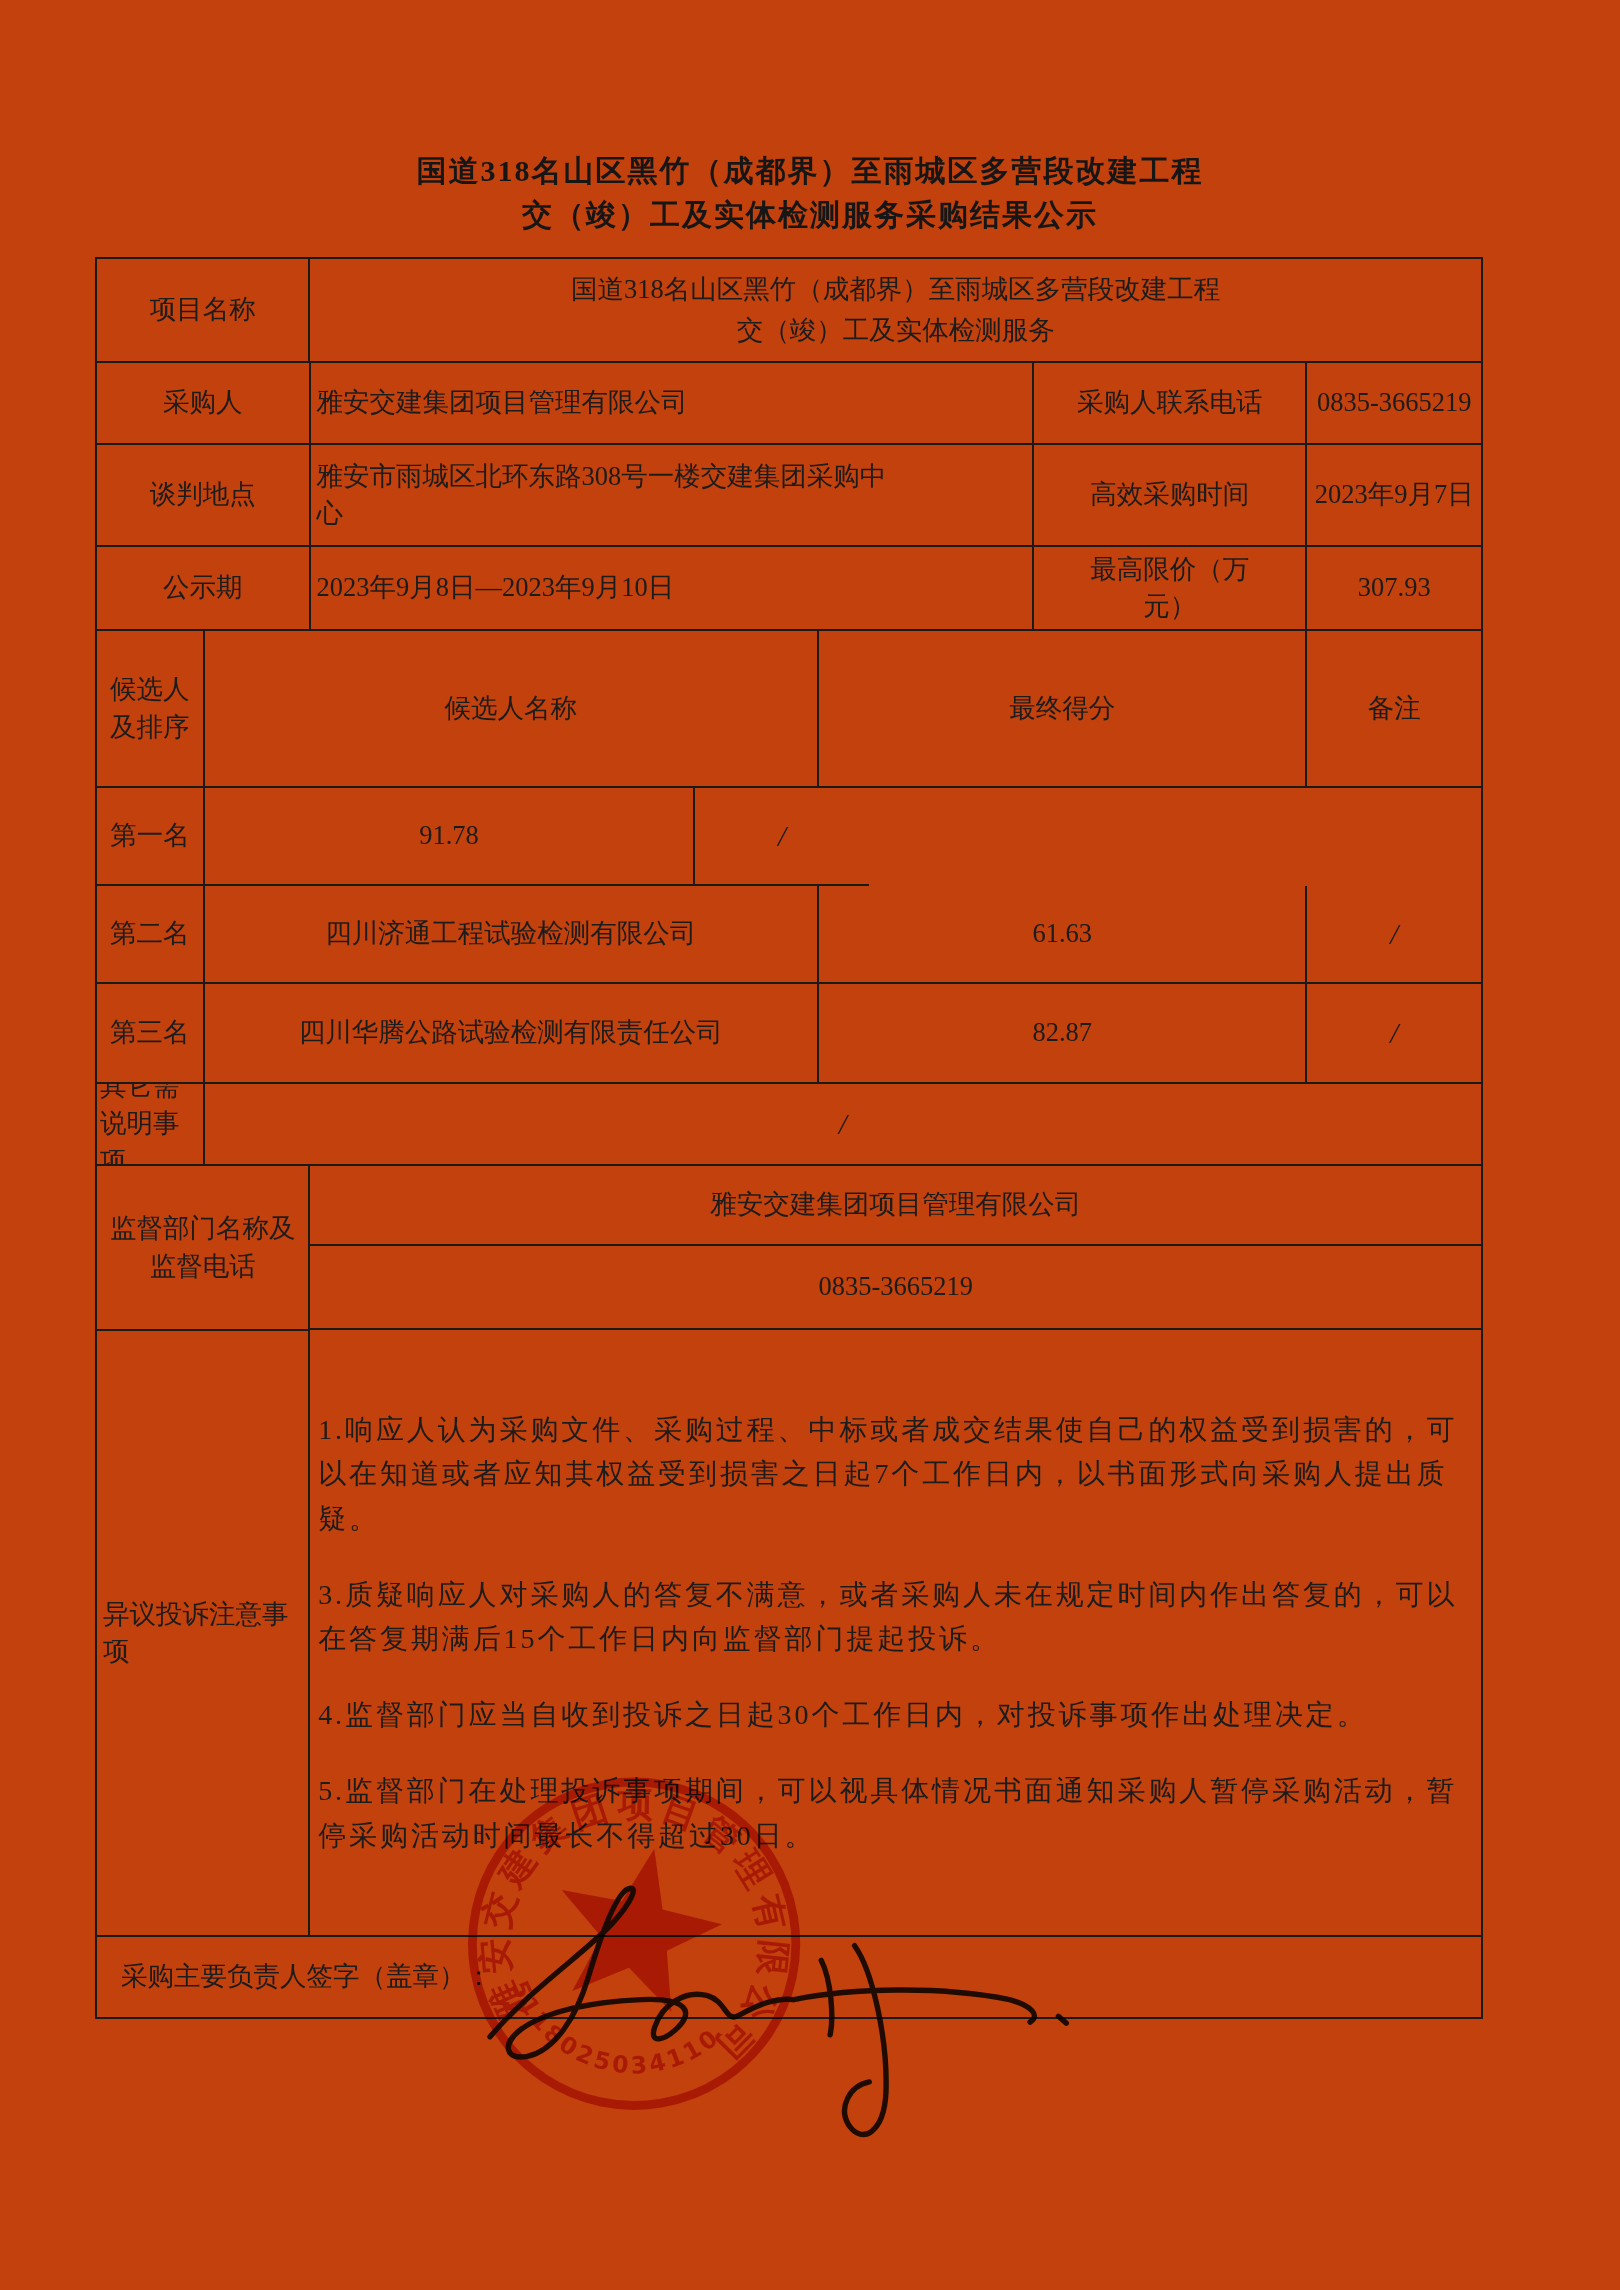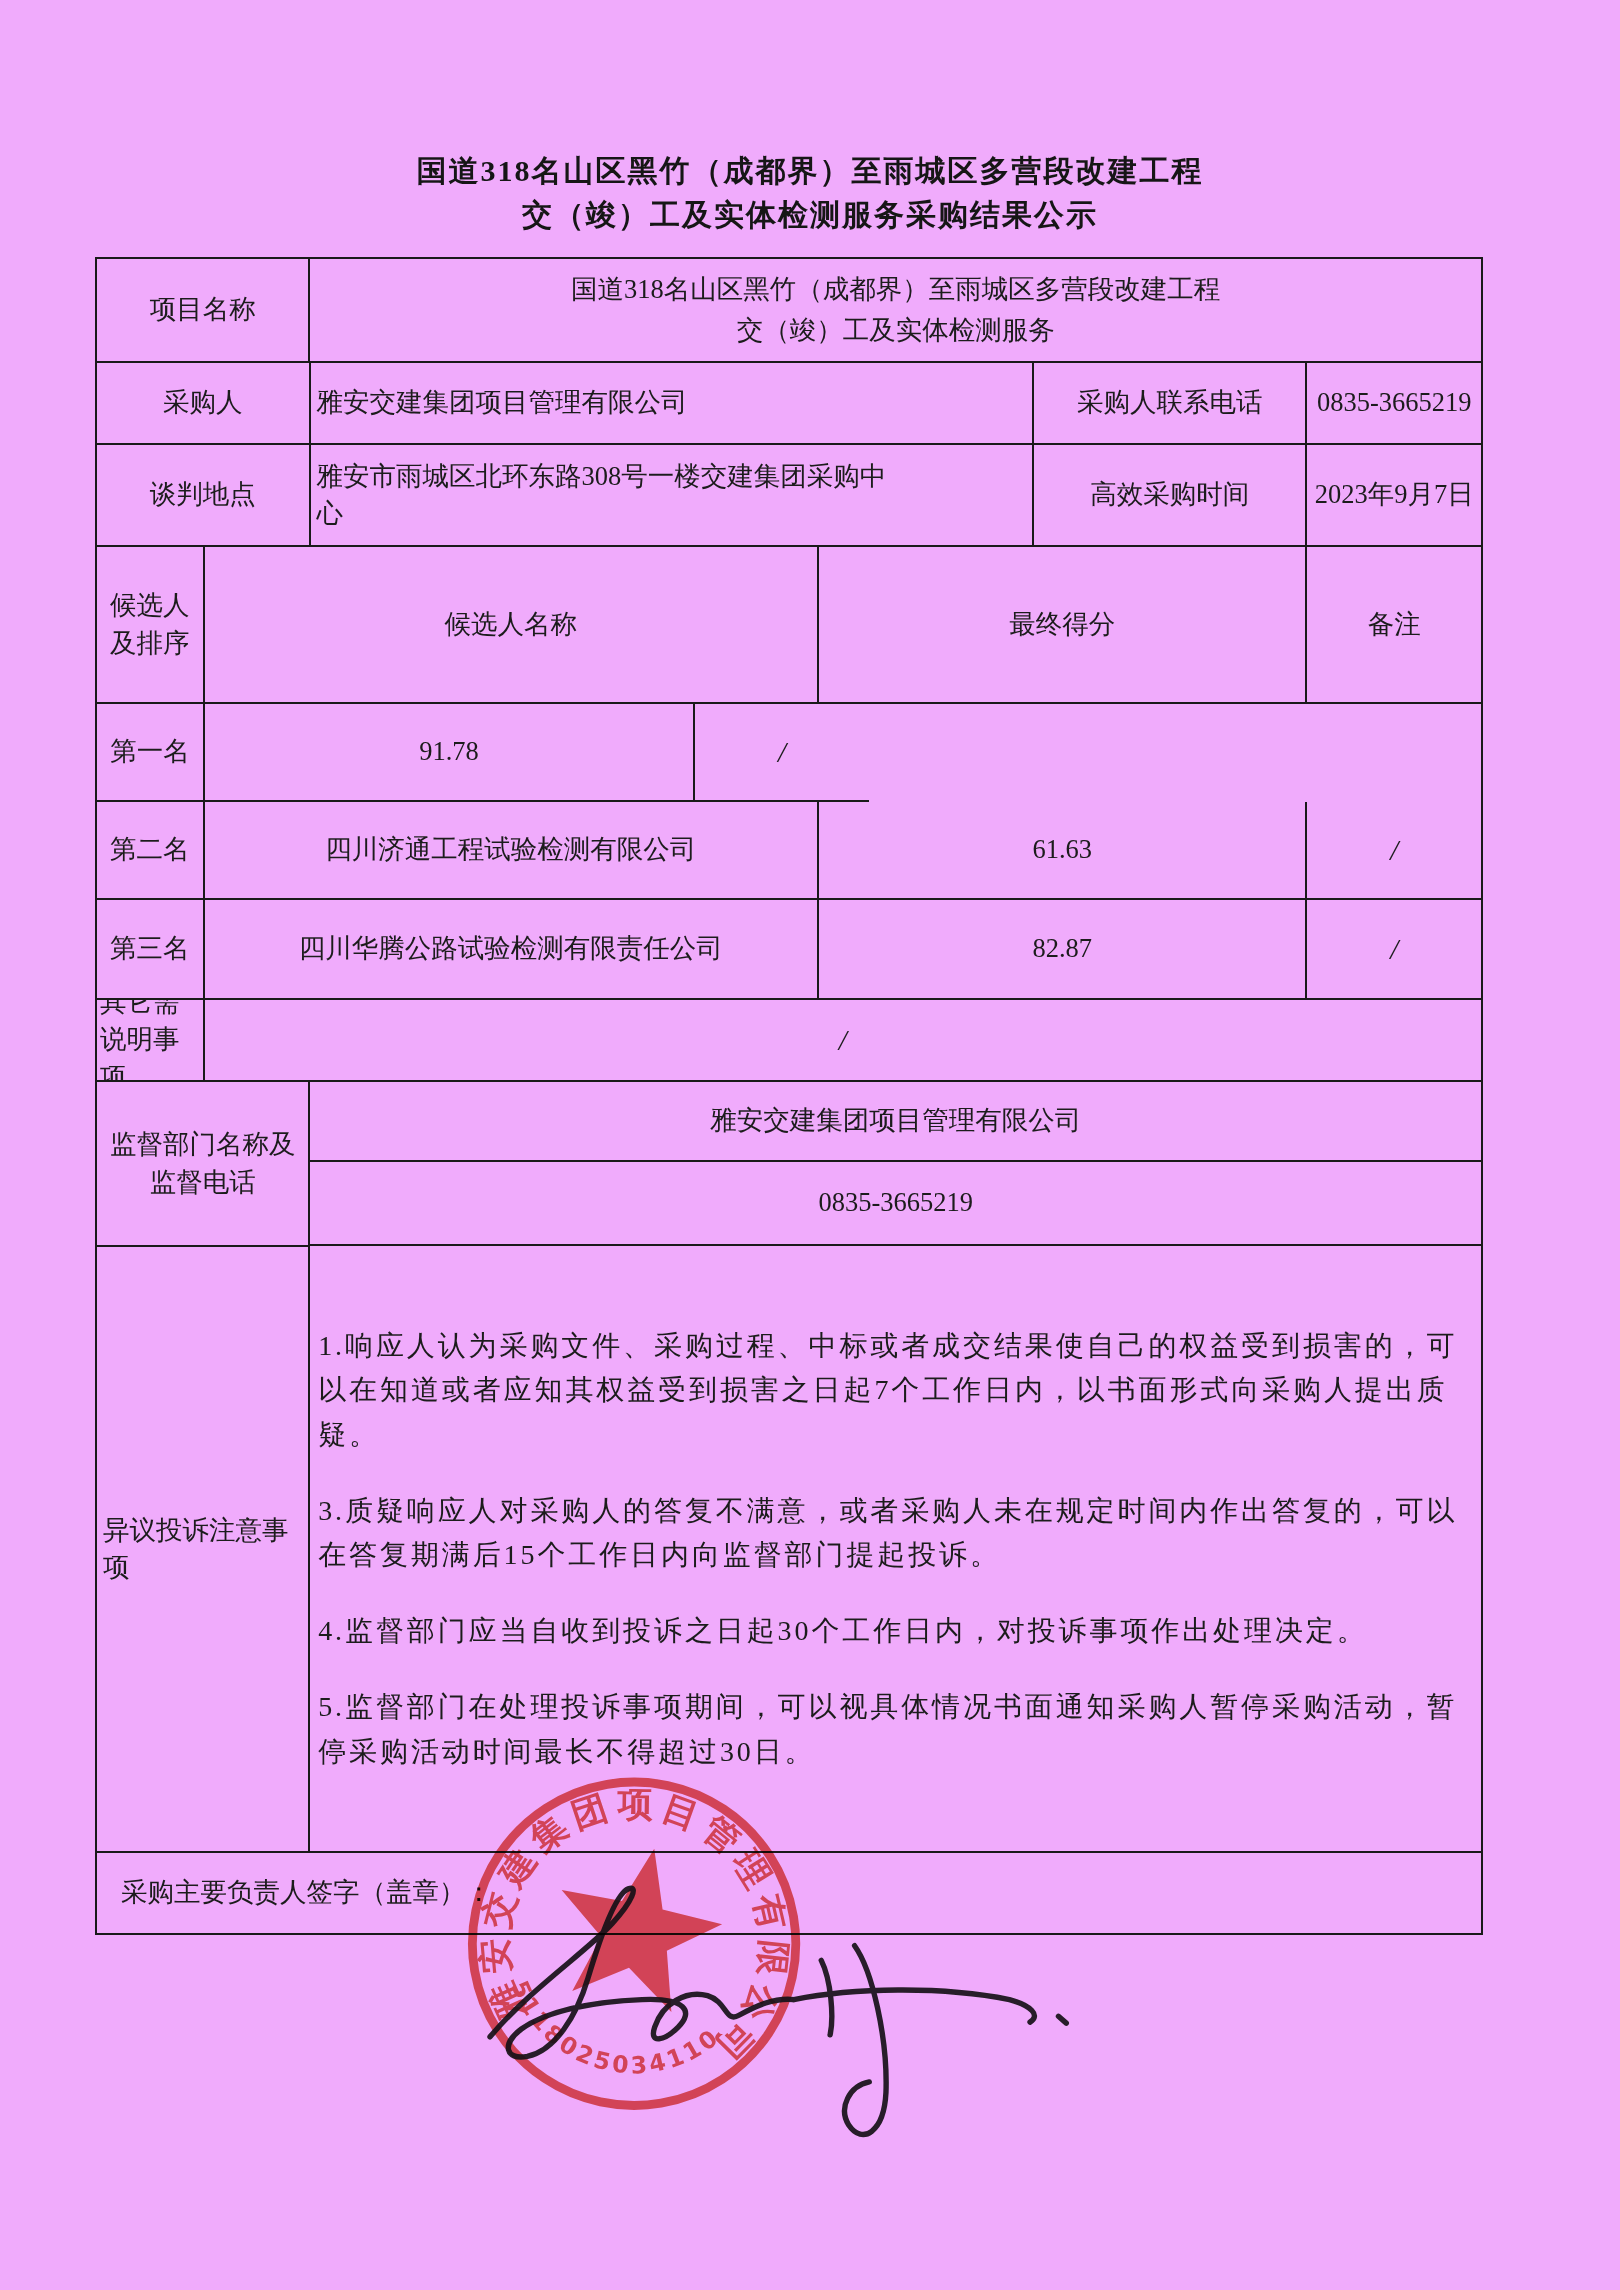--- a/index.html
+++ b/index.html
@@ -1,18 +1,18 @@
 <!DOCTYPE html>
 <html><head>
 <meta charset="utf-8">
 <style>
   html,body{margin:0;padding:0;background:#ffffff;}
   body{width:1620px;height:2291px;position:relative;
        font-family:"Liberation Serif","DejaVu Serif",serif;color:#1c1c1c;}
-  .page{position:relative;width:1620px;height:2291px;overflow:hidden;background:#f0abfc;}
+  .page{position:relative;width:1620px;height:2291px;overflow:hidden;background:#c2410c;}
   .doc-title{position:absolute;left:0;top:149px;width:1620px;text-align:center;
        font-size:30px;font-weight:bold;line-height:44px;letter-spacing:2px;
        white-space:pre-line;color:#161616;}
   .tbl{position:absolute;left:95px;top:257px;width:1388px;border:2.9px solid #1a1a1a;
        box-sizing:border-box;font-size:26.5px;line-height:1.4;}
   .tbl *{box-sizing:border-box;}
   .row{display:flex;width:100%;}
   .cell{border-right:2px solid #1a1a1a;border-bottom:2px solid #1a1a1a;
         display:flex;align-items:center;justify-content:center;text-align:center;
         padding:3.9px 5.9px;overflow:hidden;}
@@ -53,20 +53,28 @@
     </div>
 
     <div class="row" style="height:102px">
       <div class="cell" style="width:214px">谈判地点</div>
       <div class="cell left pre" style="width:725px">雅安市雨城区北环东路308号一楼交建集团采购中
 心</div>
       <div class="cell" style="width:274px">高效采购时间</div>
       <div class="cell last" style="width:174px">2023年9月7日</div>
     </div>
 
+    <div class="row" style="height:84px">
+      <div class="cell" style="width:214px">公示期</div>
+      <div class="cell left" style="width:725px">2023年9月8日—2023年9月10日</div>
+      <div class="cell" style="width:274px">
+        <div class="narrowwrap">最高限价（万元）</div>
+      </div>
+      <div class="cell last" style="width:174px">307.93</div>
+    </div>
 
     <div class="row" style="height:157px">
       <div class="cell" style="width:108px;padding:3.9px 2px">候选人及排序</div>
       <div class="cell" style="width:616px">候选人名称</div>
       <div class="cell" style="width:490px">最终得分</div>
       <div class="cell last" style="width:174px">备注</div>
     </div>
 
     <div class="row" style="height:98px">
       <div class="cell" style="width:108px;padding:3.9px 2px">第一名</div>

